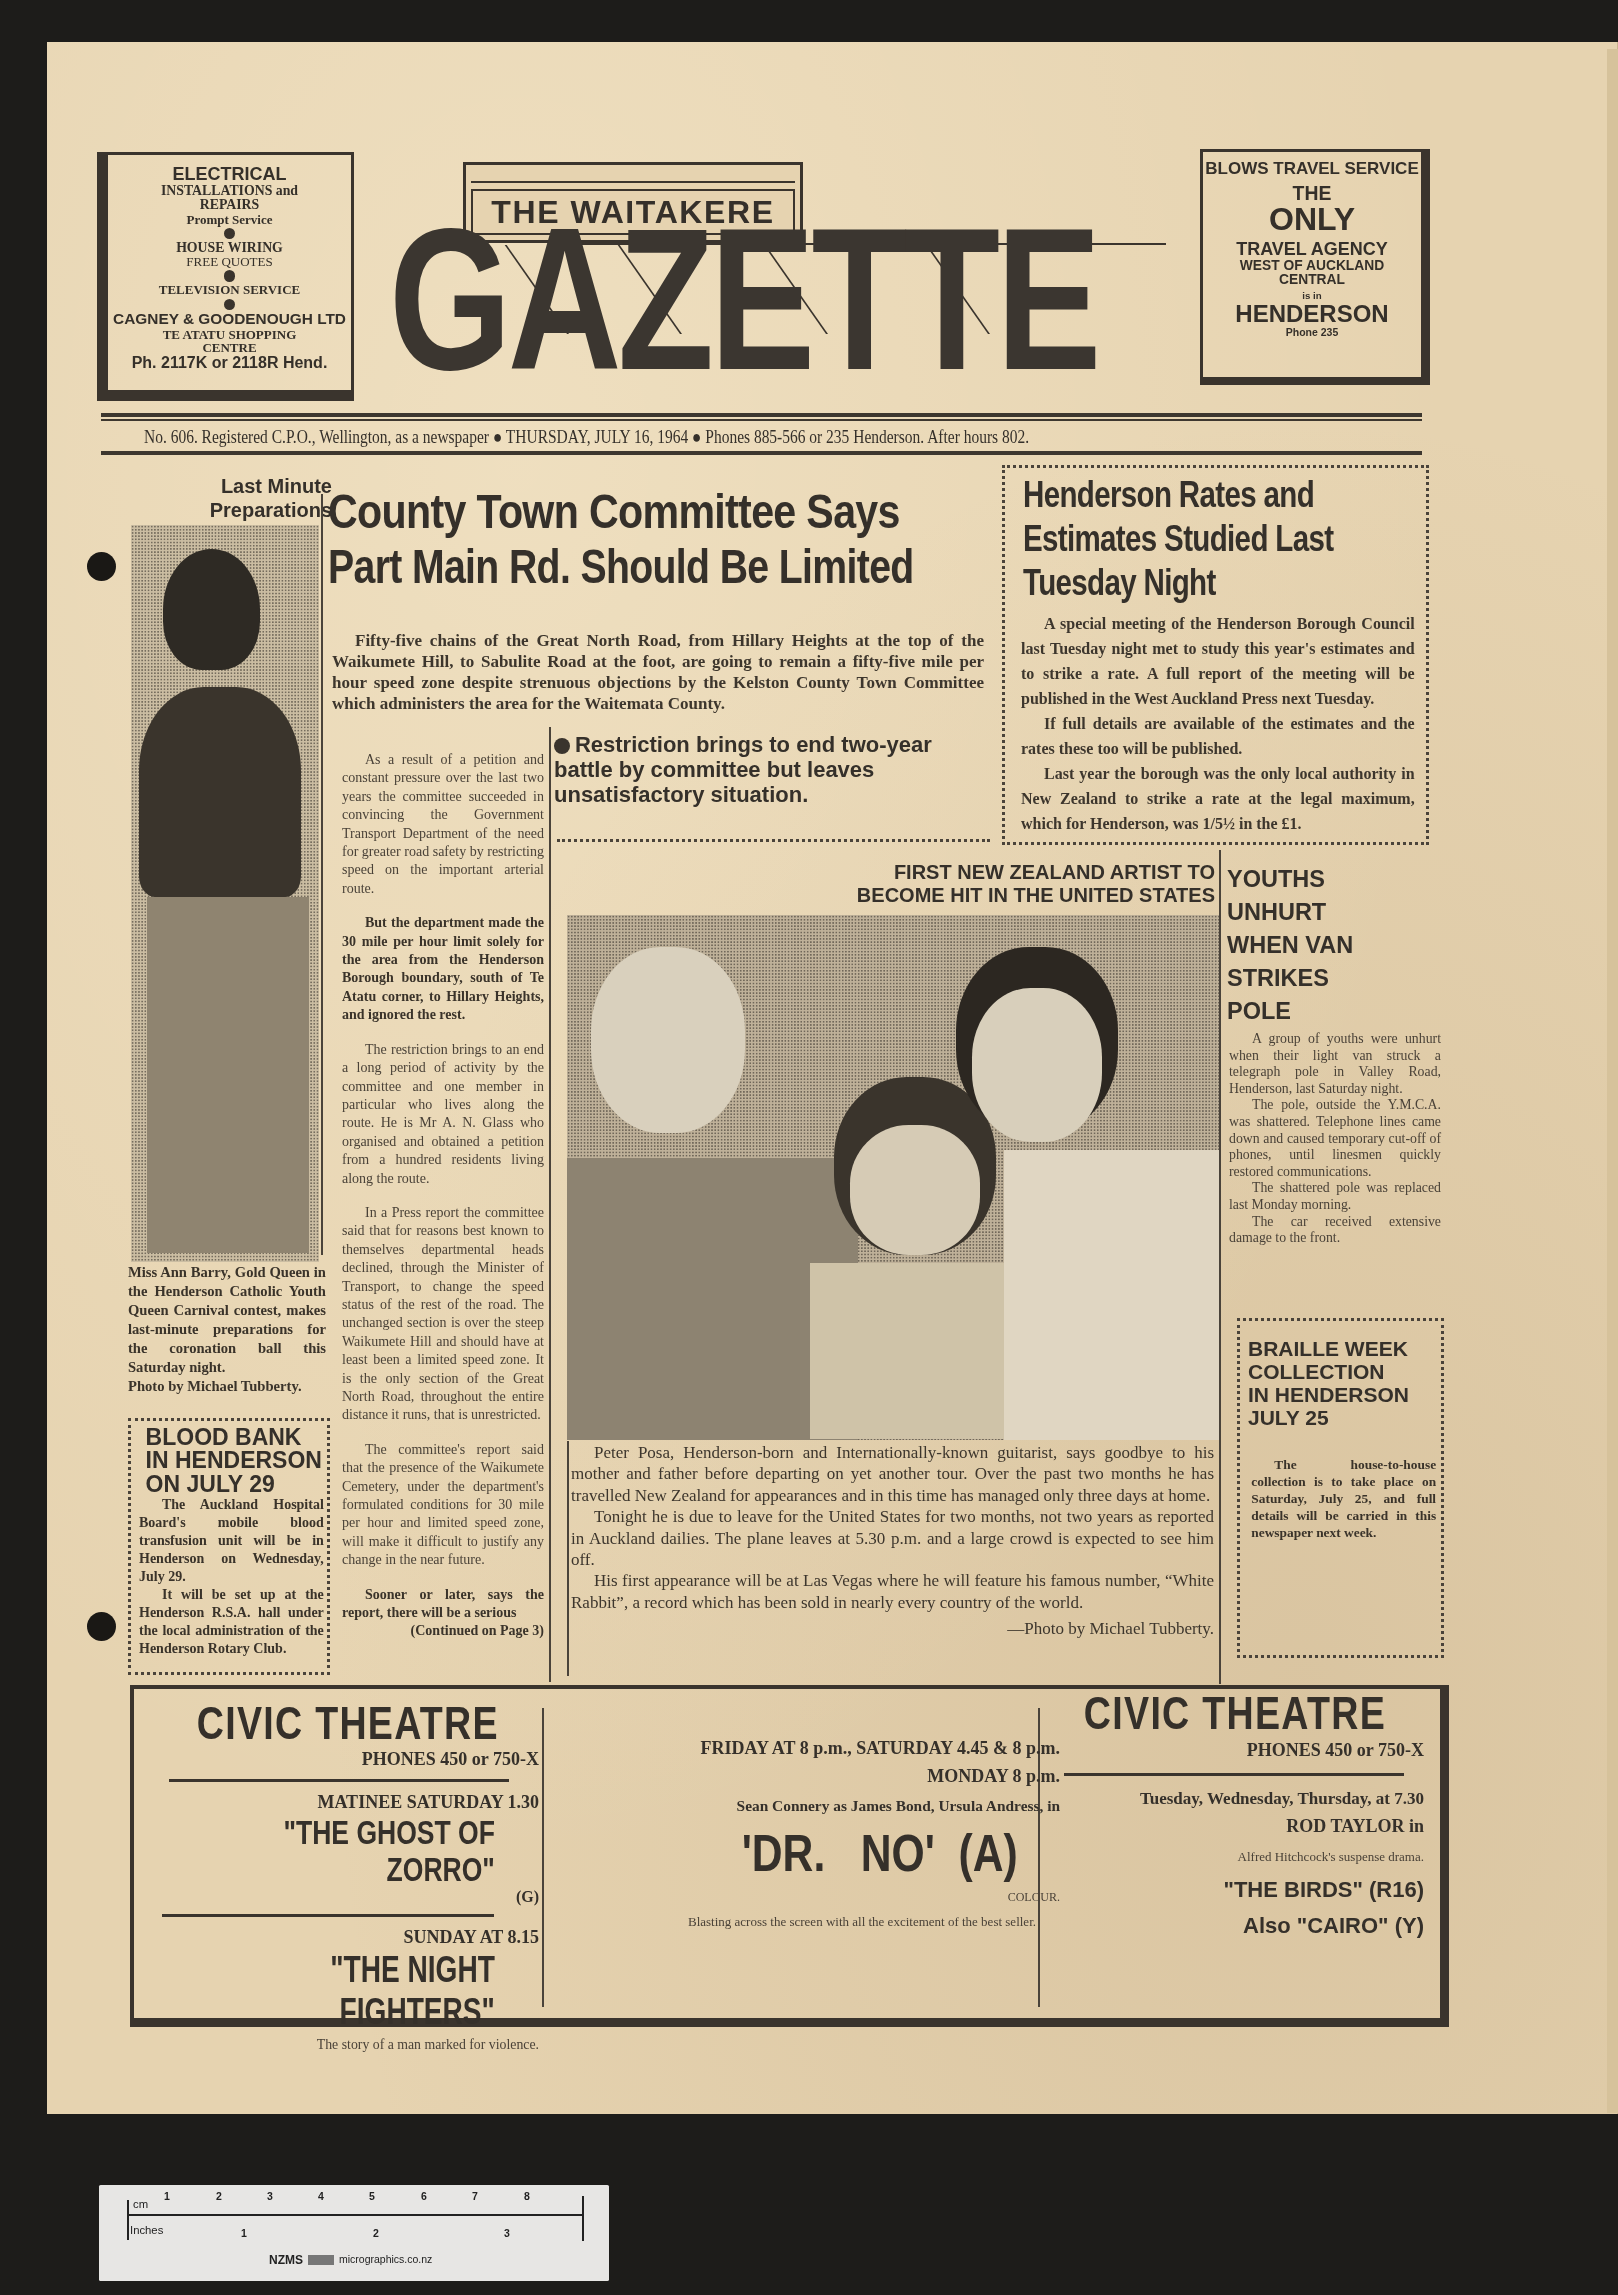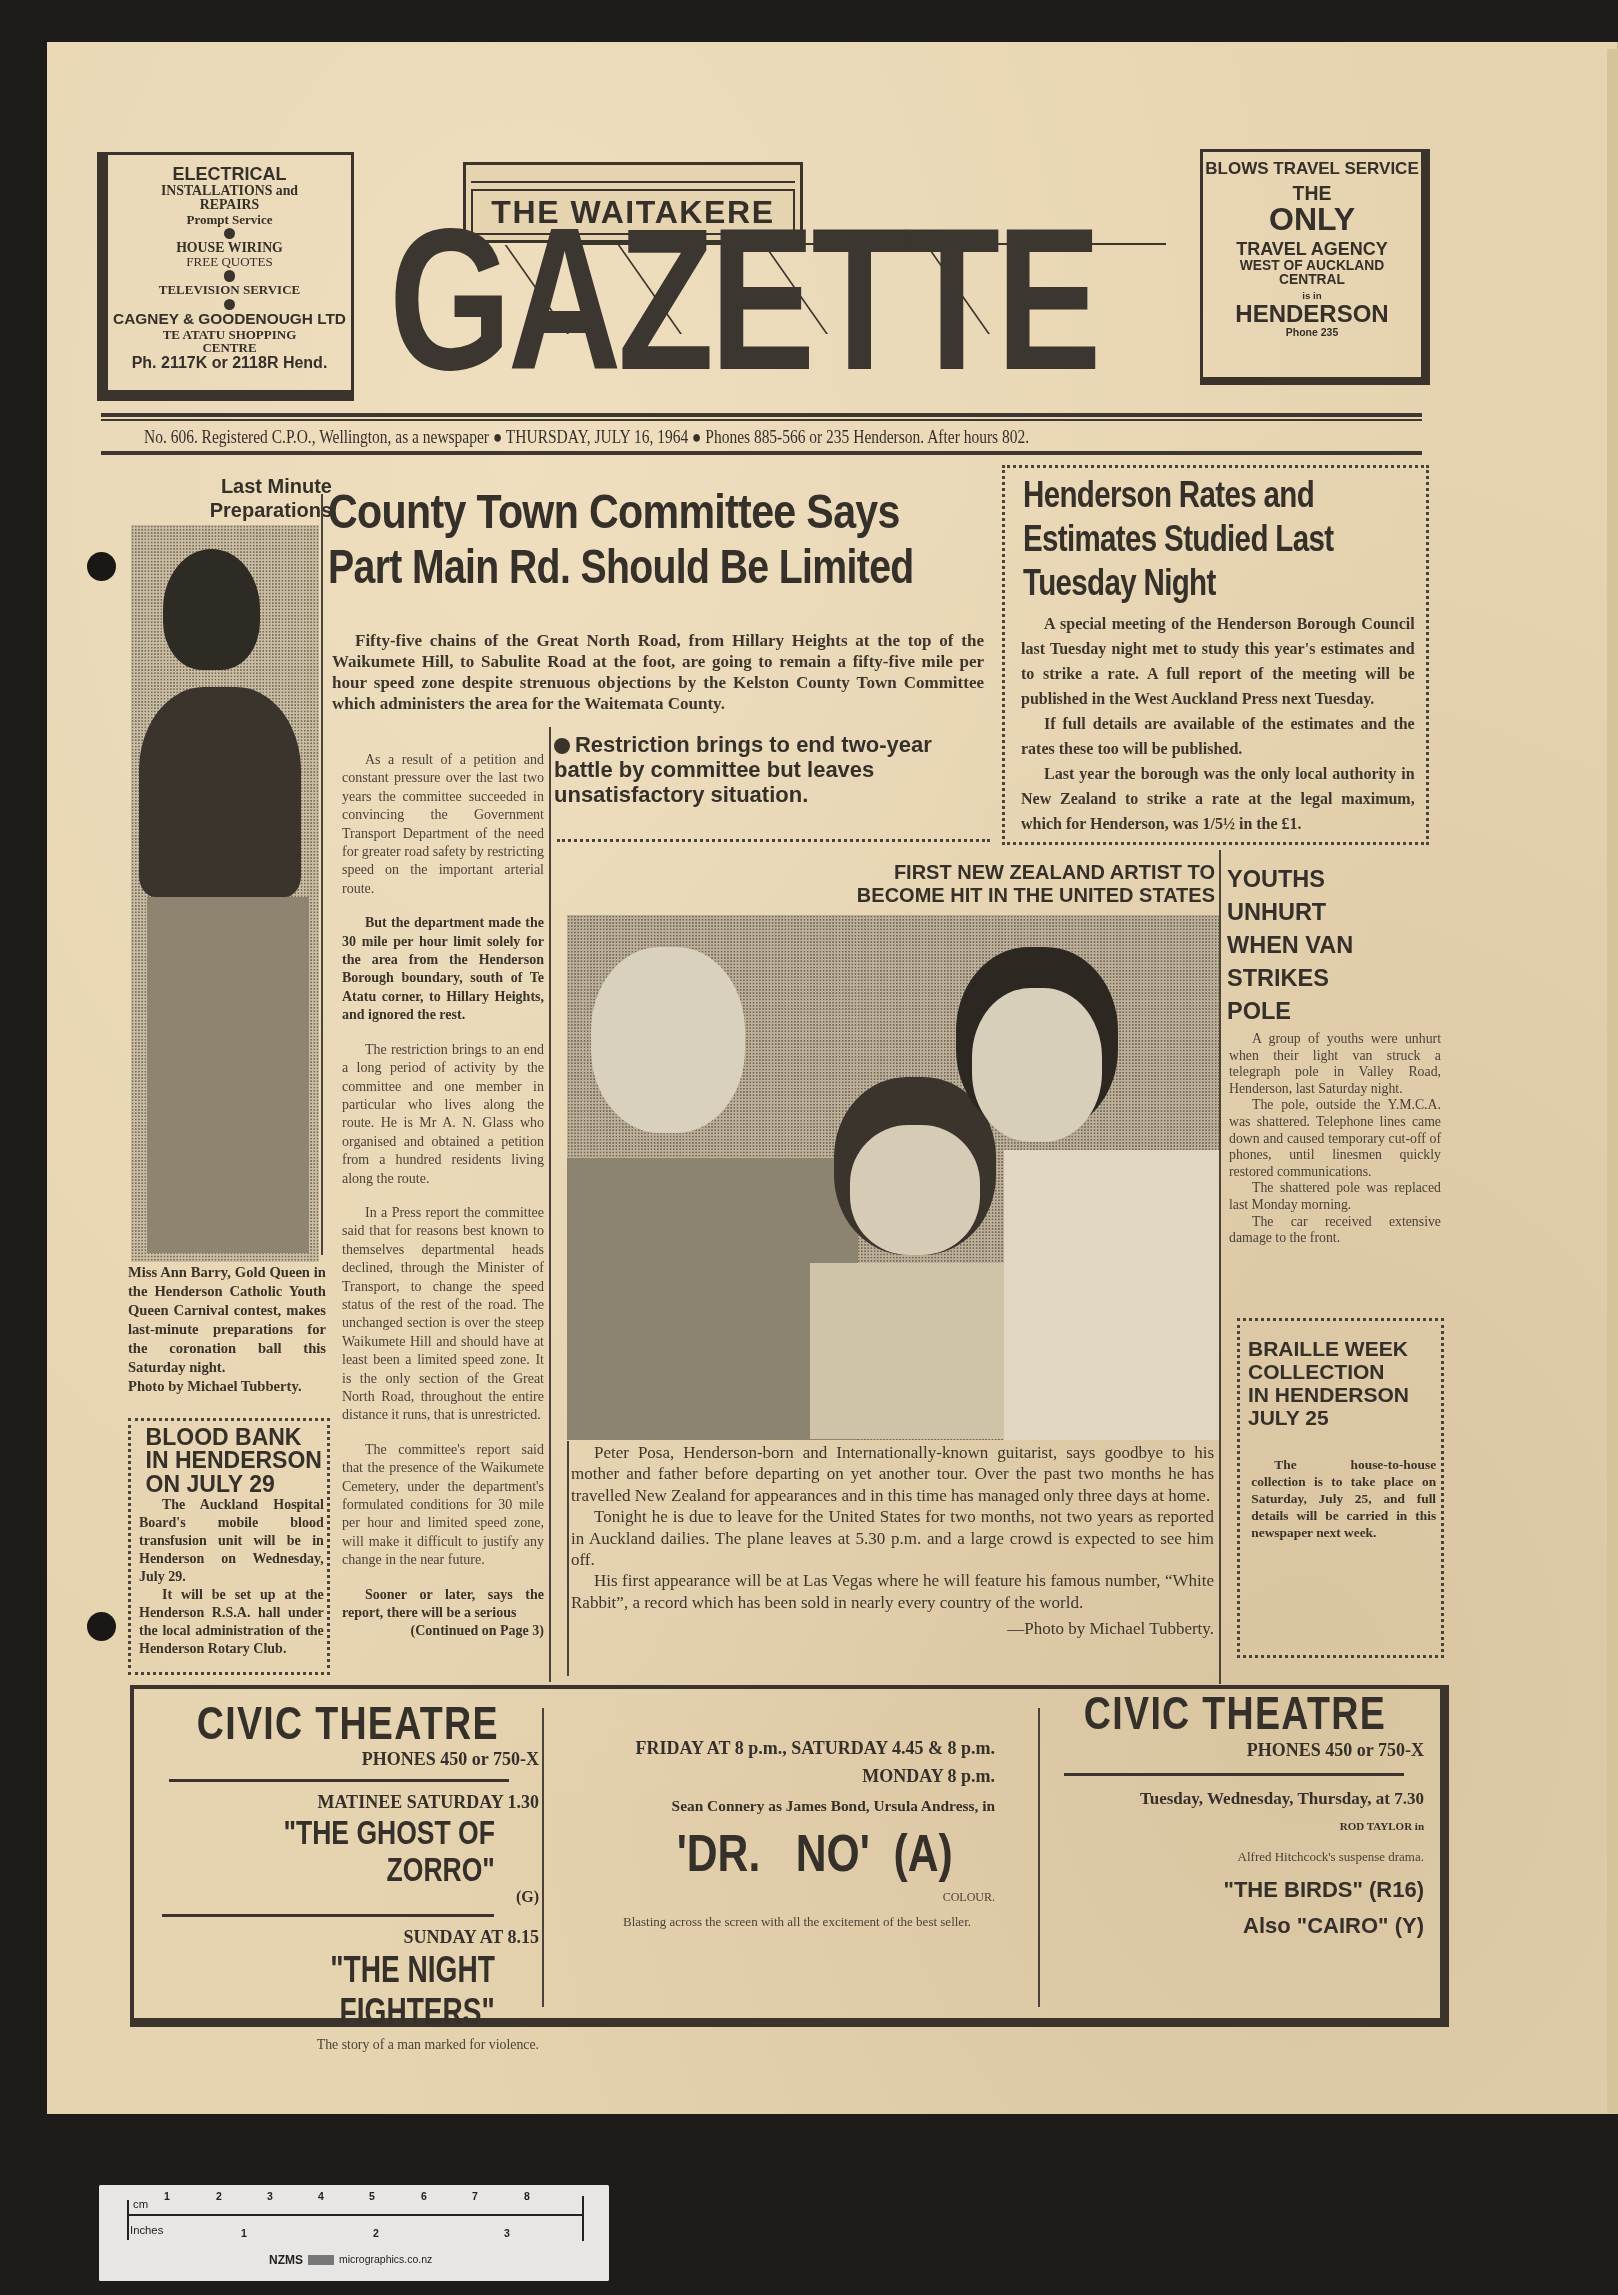--- a/index.html
+++ b/index.html
@@ -271,35 +271,35 @@
   <div class="th-rule" style="width:340px"></div>
   <div style="font-weight:bold;font-size:18px;line-height:24px;margin-top:3.2px">MATINEE SATURDAY 1.30</div>
   <div class="sans" style="font-weight:bold;font-size:34px;line-height:37px;transform:scaleX(0.78)">"THE GHOST OF ZORRO"</div>
   <div style="font-weight:bold;font-size:16px;line-height:18px">(G)</div>
   <div class="th-rule" style="width:332px;margin-left:24px"></div>
   <div style="font-weight:bold;font-size:18px;line-height:24px">SUNDAY AT 8.15</div>
   <div class="sans" style="font-weight:bold;font-size:36px;line-height:42px;transform:scaleX(0.78)">"THE NIGHT FIGHTERS"</div>
   <div style="font-size:13.8px;line-height:24px;color:#4a4238">The story of a man marked for violence.</div>
 </div>
 
-<div class="abs center" style="left:526px;top:1735px;width:469px">
+<div class="abs center" style="left:591px;top:1735px;width:469px">
   <div style="font-weight:bold;font-size:18px;line-height:27.5px">FRIDAY AT 8 p.m., SATURDAY 4.45 &amp; 8 p.m.</div>
   <div style="font-weight:bold;font-size:18px;line-height:27.5px">MONDAY 8 p.m.</div>
   <div style="font-weight:bold;font-size:15.4px;line-height:32px">Sean Connery as James Bond, Ursula Andress, in</div>
   <div class="sans" style="font-weight:bold;font-size:52px;line-height:63px;white-space:pre;transform:scaleX(0.82)">'DR.   NO'  (A)</div>
   <div style="font-size:12px;line-height:24px;color:#4a4238">COLOUR.</div>
   <div style="font-size:13px;line-height:26px;color:#4a4238;padding:0 24px">Blasting across the screen with all the excitement of the best seller.</div>
 </div>
 
 <div class="abs center" style="left:1044px;top:1688px;width:380px">
   <div class="sans" style="font-weight:bold;font-size:47px;line-height:50px;transform:scaleX(0.8);letter-spacing:1.6px">CIVIC THEATRE</div>
   <div style="font-weight:bold;font-size:18px;line-height:24px">PHONES 450 or 750-X</div>
   <div class="th-rule" style="width:340px;margin-top:11.3px"></div>
   <div style="font-weight:bold;font-size:17px;line-height:29px;margin-top:8px">Tuesday, Wednesday, Thursday, at 7.30</div>
-  <div style="font-weight:bold;font-size:11px;line-height:27.5px">ROD TAYLOR in</div>
+  <div style="font-weight:bold;font-size:18px;line-height:27.5px">ROD TAYLOR in</div>
   <div style="font-size:13px;line-height:31px;color:#4a4238">Alfred Hitchcock's suspense drama.</div>
   <div class="sans" style="font-weight:bold;font-size:22px;line-height:36px">"THE BIRDS"  (R16)</div>
   <div class="sans" style="font-weight:bold;font-size:22px;line-height:36px">Also "CAIRO"  (Y)</div>
 </div>
 
 <div class="ruler">
   <div class="abs" style="left:27.5px;top:29px;width:457px;height:2.4px;background:#222"></div>
   <div class="abs" style="left:27.5px;top:14.6px;width:2.4px;height:40px;background:#222"></div>
   <div class="abs" style="left:483px;top:11.3px;width:2.4px;height:45px;background:#222"></div>
   <div class="abs sans" style="left:34px;top:13px;font-size:11.3px;color:#222">cm</div>

